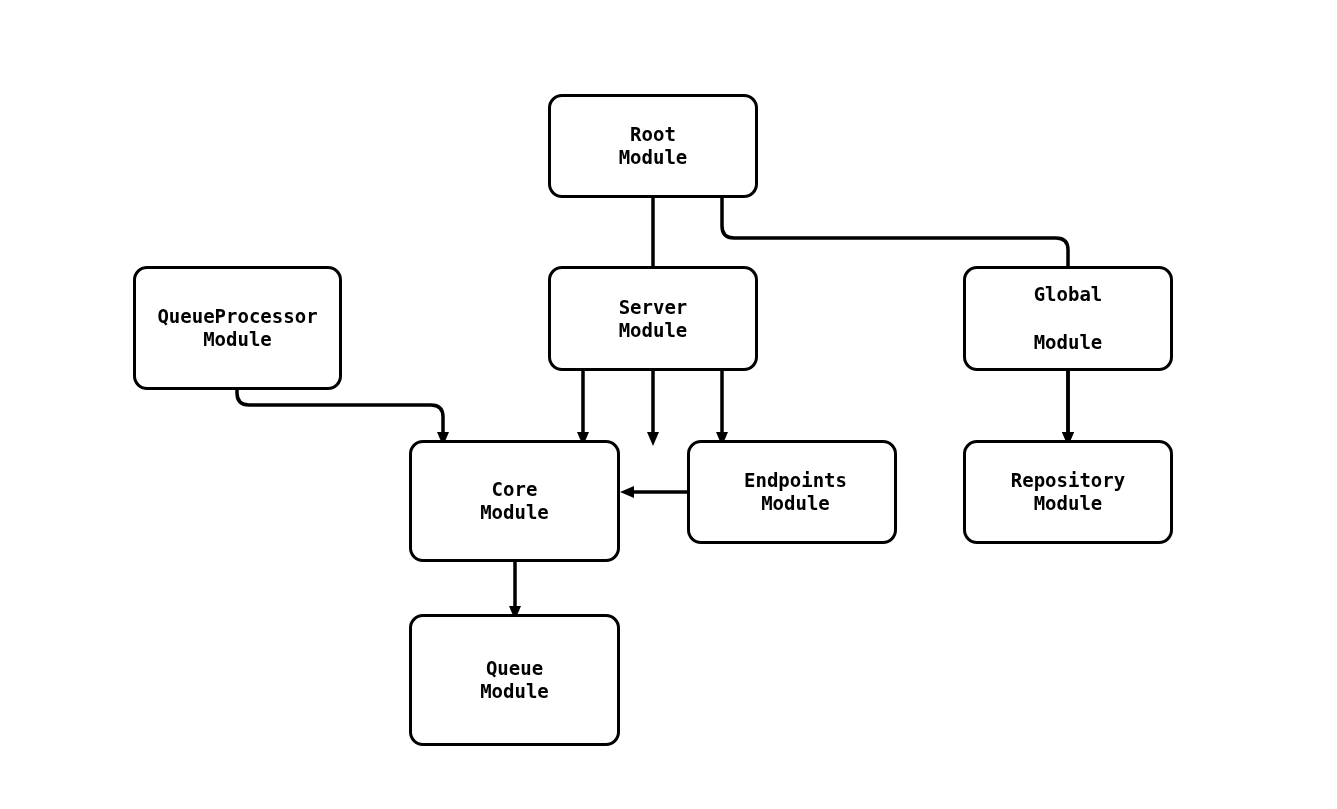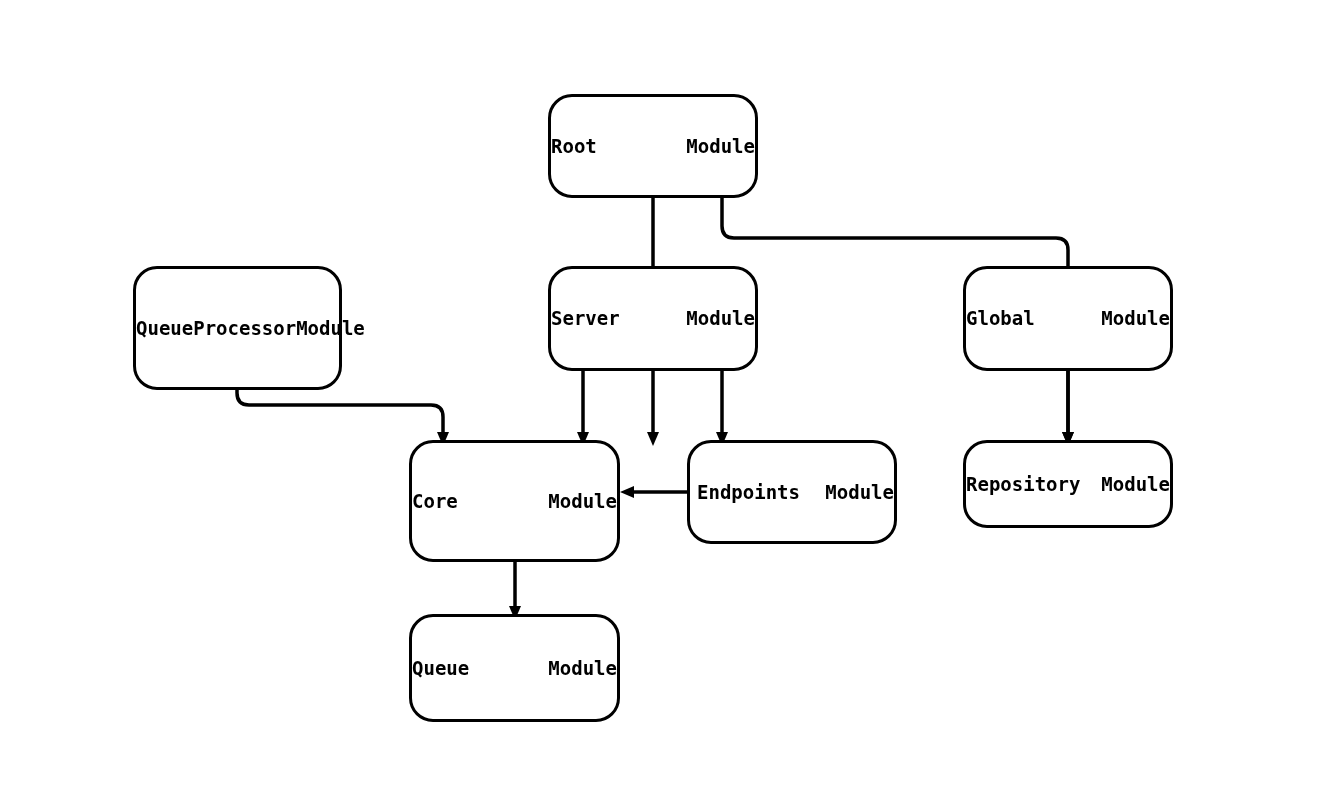--- a/index.html
+++ b/index.html
@@ -21,25 +21,25 @@
     left: 0;
     top: 0;
     width: 1337px;
     height: 809px;
   }
   .node {
     position: absolute;
     box-sizing: border-box;
     background: #ffffff;
     border: 3px solid #000000;
-    border-radius: 24px;
+    border-radius: 14px;
     display: flex;
-    flex-direction: row;
+    flex-direction: column;
     align-items: center;
-    justify-content: space-between;
+    justify-content: center;
     z-index: 2;
   }
   .node-label {
     color: #000000;
     font-family: "DejaVu Sans Mono", "Liberation Mono", monospace;
     font-size: 19px;
     font-weight: 700;
     line-height: 23px;
     text-align: center;
     white-space: pre;
@@ -98,23 +98,23 @@
   <div class="node" style="left: 409px; top: 440px; width: 211px; height: 122px;">
     <span class="node-label">Core</span>
     <span class="node-label">Module</span>
   </div>
 
   <div class="node" style="left: 687px; top: 440px; width: 210px; height: 104px; padding-left: 7px;">
     <span class="node-label">Endpoints</span>
     <span class="node-label">Module</span>
   </div>
 
-  <div class="node" style="left: 963px; top: 440px; width: 210px; height: 88px;">
+  <div class="node" style="left: 963px; top: 440px; width: 210px; height: 104px;">
     <span class="node-label">Repository</span>
     <span class="node-label">Module</span>
   </div>
 
-  <div class="node" style="left: 409px; top: 614px; width: 211px; height: 108px;">
+  <div class="node" style="left: 409px; top: 614px; width: 211px; height: 132px;">
     <span class="node-label">Queue</span>
     <span class="node-label">Module</span>
   </div>
 
 </div>
 
 </body></html>

